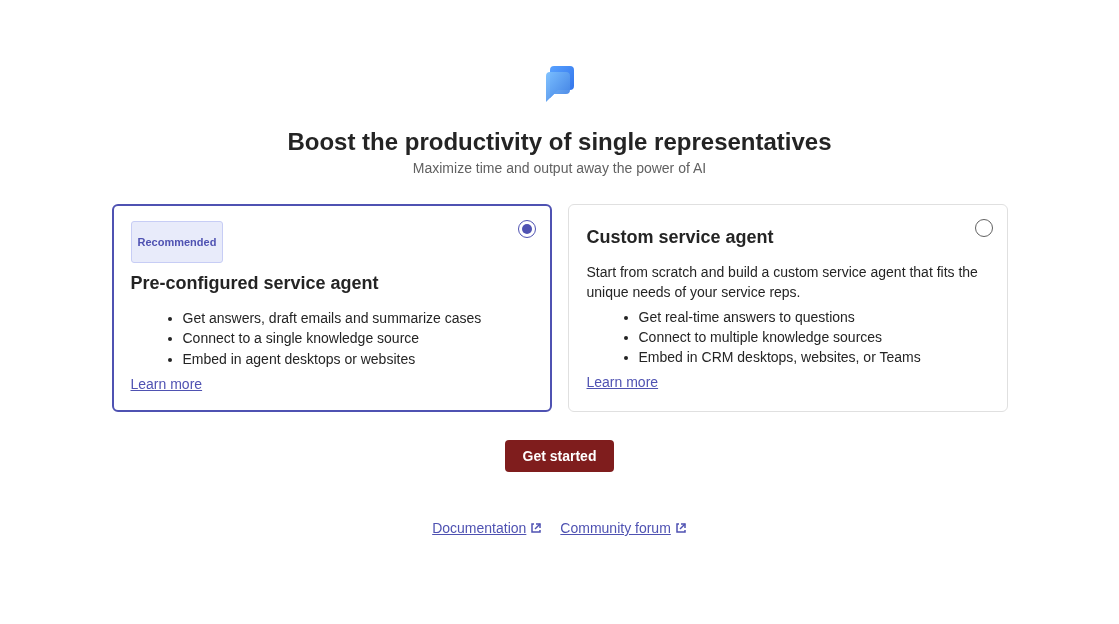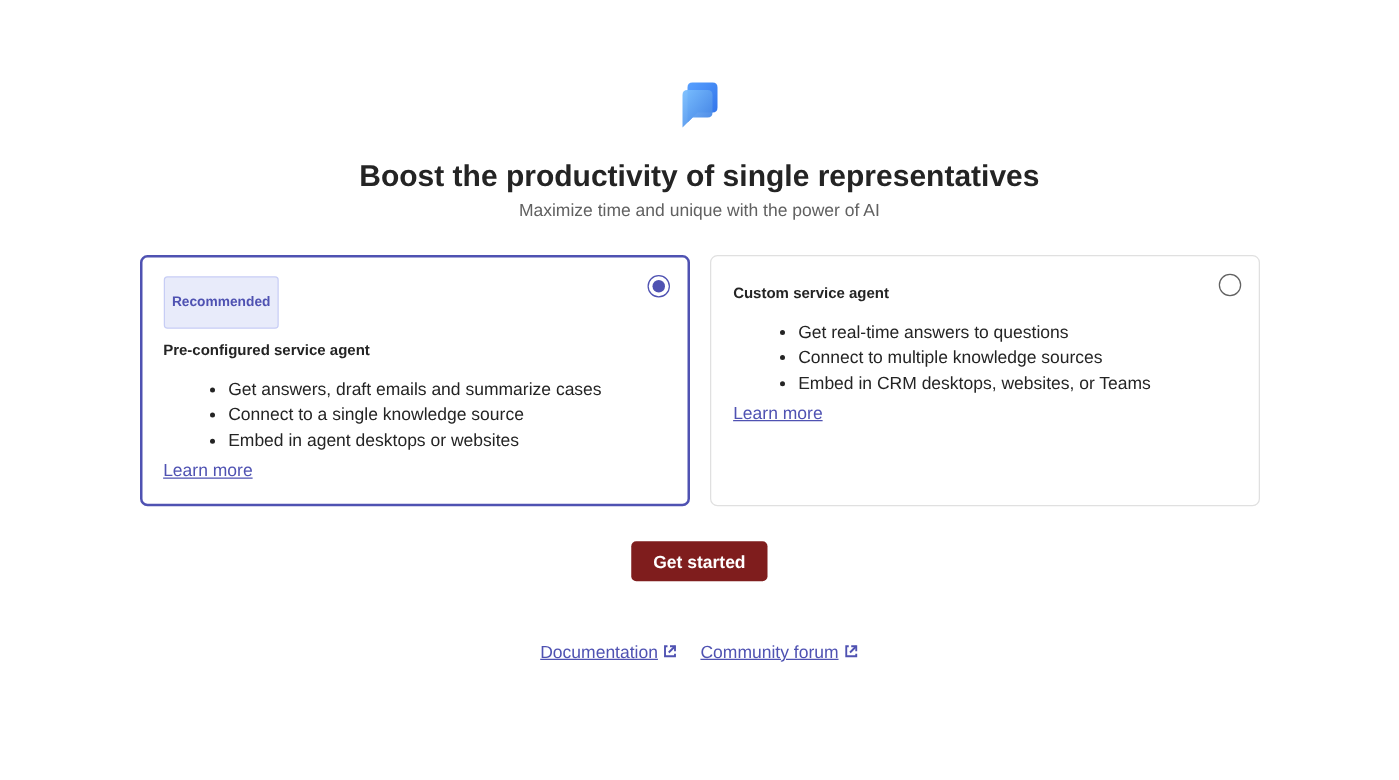--- a/index.html
+++ b/index.html
@@ -53,21 +53,21 @@
       font-size: 11px;
       font-weight: 600;
       color: #4f52b2;
       background: #e8ebfa;
       border: 1px solid #c7cdf5;
       border-radius: 3px;
       padding: 14px 6px;
       margin-bottom: 10px;
     }
     .card-title {
-      font-size: 12px;
+      font-size: 18px;
       font-weight: 600;
       color: #242424;
       margin-bottom: 14px;
     }
     .card.no-badge .card-title {
       margin-top: 6px;
     }
     .card-desc {
       font-size: 14px;
       color: #242424;
@@ -160,39 +160,40 @@
         <stop offset="0" stop-color="#7cc0ff"></stop>
         <stop offset="1" stop-color="#3f7fe2"></stop>
       </linearGradient>
     </defs>
     <path fill="url(#g1)" d="M14 10 Q14 6 18 6 L34 6 Q38 6 38 10 L38 26 Q38 30 34 30 L22 30 L14 38 Z"></path>
     <path fill="url(#g2)" d="M10 16 Q10 12 14 12 L30 12 Q34 12 34 16 L34 30 Q34 34 30 34 L18 34 L10 42 Z" opacity="0.95"></path>
   </svg>
 </div>
 
 <h1 class="page-title">Boost the productivity of single representatives</h1>
-<p class="page-subtitle">Maximize time and unique with the power of AI</p>
+<p class="page-subtitle">Maximize time and output away the power of AI</p>
 
 <div class="cards-row">
 
   <div class="card selected">
     <span class="radio checked"></span>
     <span class="badge">Recommended</span>
     <div class="card-title">Pre-configured service agent</div>
     <ul>
       <li>Get answers, draft emails and summarize cases</li>
       <li>Connect to a single knowledge source</li>
       <li>Embed in agent desktops or websites</li>
     </ul>
     <a class="learn-more">Learn more</a>
   </div>
 
   <div class="card no-badge">
     <span class="radio"></span>
     <div class="card-title">Custom service agent</div>
+    <p class="card-desc">Start from scratch and build a custom service agent that fits the unique needs of your service reps.</p>
     <ul>
       <li>Get real-time answers to questions</li>
       <li>Connect to multiple knowledge sources</li>
       <li>Embed in CRM desktops, websites, or Teams</li>
     </ul>
     <a class="learn-more">Learn more</a>
   </div>
 
 </div>
 

